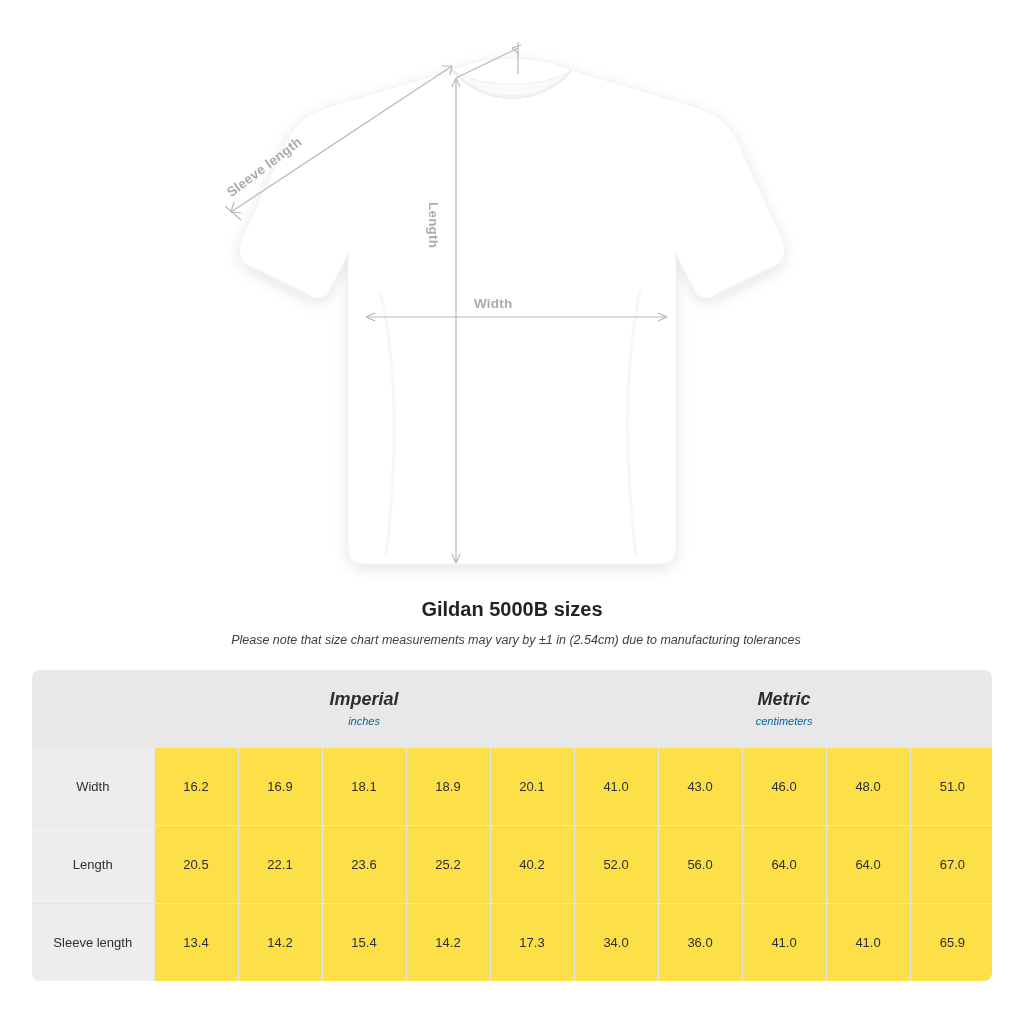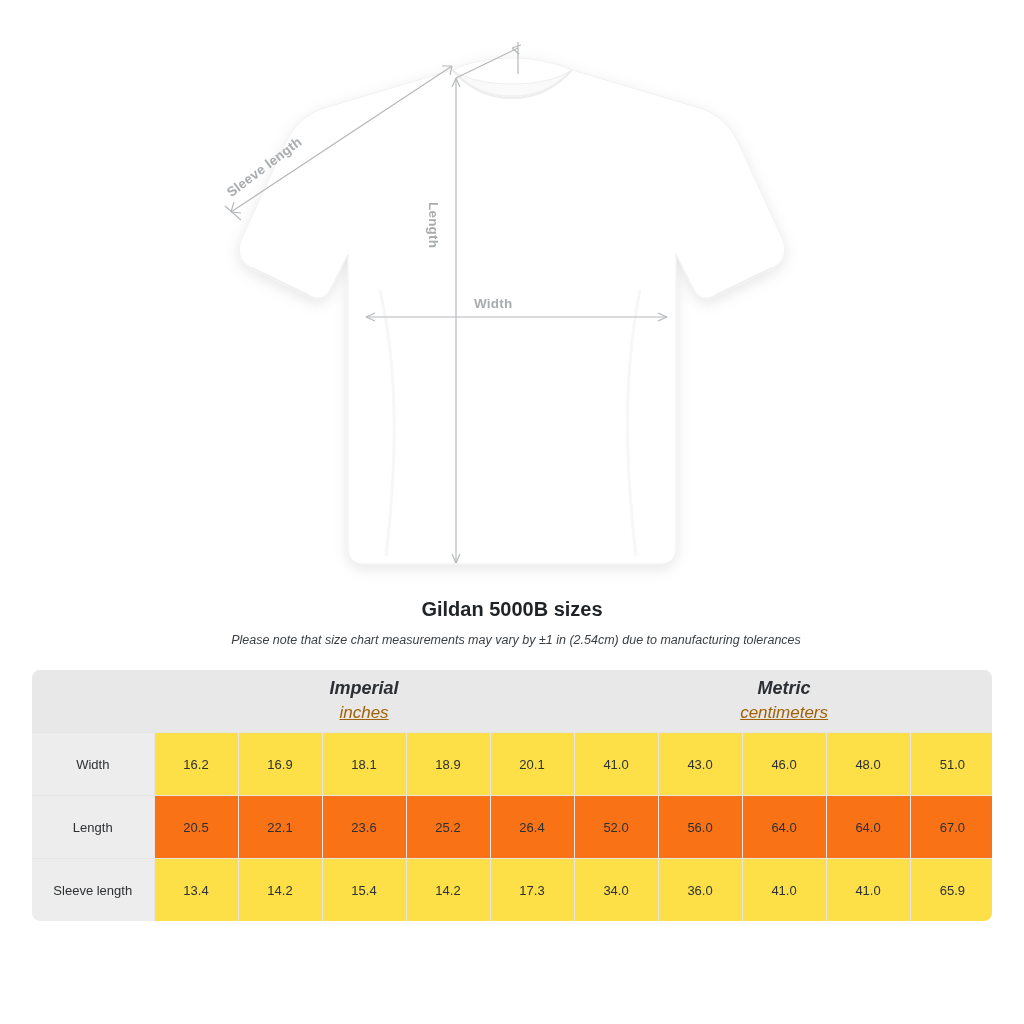--- a/index.html
+++ b/index.html
@@ -86,63 +86,62 @@
     width: 960px;
     table-layout: fixed;
   }
   table.size-table td,
   table.size-table th {
     border: 1px solid #e6e6e6;
     text-align: center;
     font-size: 13px;
     color: #2c3033;
     padding: 0;
-    height: 62px;
+    height: 77px;
     vertical-align: middle;
     font-weight: normal;
   }
   
   .sys-cell {
     background: #e8e8e8;
     border: none !important;
     height: 86px;
   }
   .sys-name {
     font-size: 18px;
     font-style: italic;
     font-weight: bold;
     color: #2b2f33;
     line-height: 1.1;
   }
   .sys-unit {
-    font-size: 17px;
+    font-size: 11px;
     font-style: italic;
-    color: #a16207;
+    color: #0369a1;
     margin-top: 5px;
-    text-decoration: underline;
   }
   .corner-cell {
     background: #e8e8e8;
     border: none !important;
   }
   
   .row-sizes td, .row-sizes th {
     background: #ffffff;
     font-weight: bold;
     font-size: 13px;
   }
   .row-label {
     background: #ededed;
     font-weight: bold;
     font-size: 13px;
     color: #2c3033;
     border-left: none !important;
   }
   .band-a td { background: #fde047; }
-  .band-b td { background: #f97316; }
+  .band-b td { background: #fde047; }
   .band-a td.row-label { background: #ededed; }
   .band-b td.row-label { background: #ededed; }
   .last-col { border-right: none !important; }
   tr.last-row td { border-bottom: none !important; }
 </style>
 </head>
 <body>
 
 <div class="page">
 
@@ -264,21 +263,21 @@
           <td>48.0</td>
           <td class="last-col">51.0</td>
         </tr>
 
         <tr class="band-b">
           <td class="row-label">Length</td>
           <td>20.5</td>
           <td>22.1</td>
           <td>23.6</td>
           <td>25.2</td>
-          <td>26.4</td>
+          <td>40.2</td>
           <td>52.0</td>
           <td>56.0</td>
           <td>64.0</td>
           <td>64.0</td>
           <td class="last-col">67.0</td>
         </tr>
 
         <tr class="band-a last-row">
           <td class="row-label">Sleeve length</td>
           <td>13.4</td>

